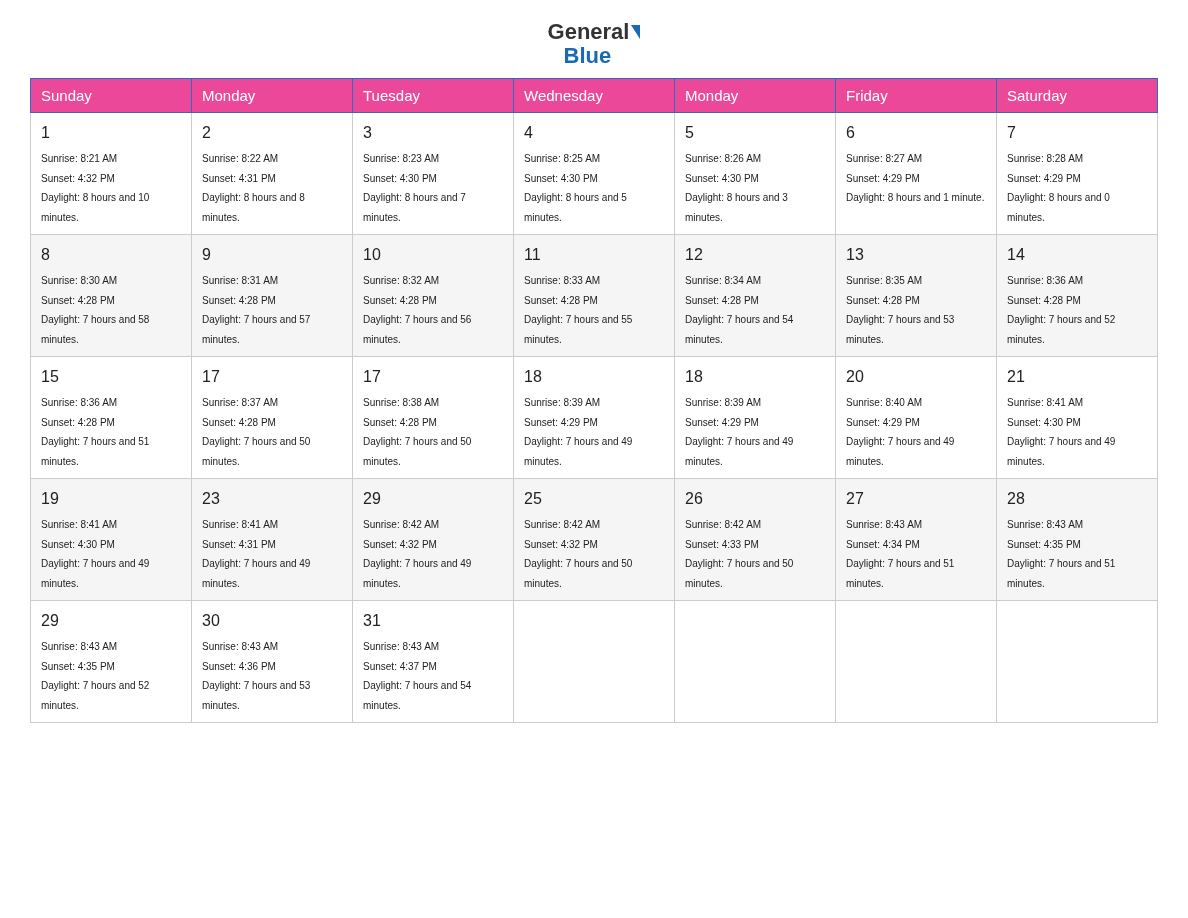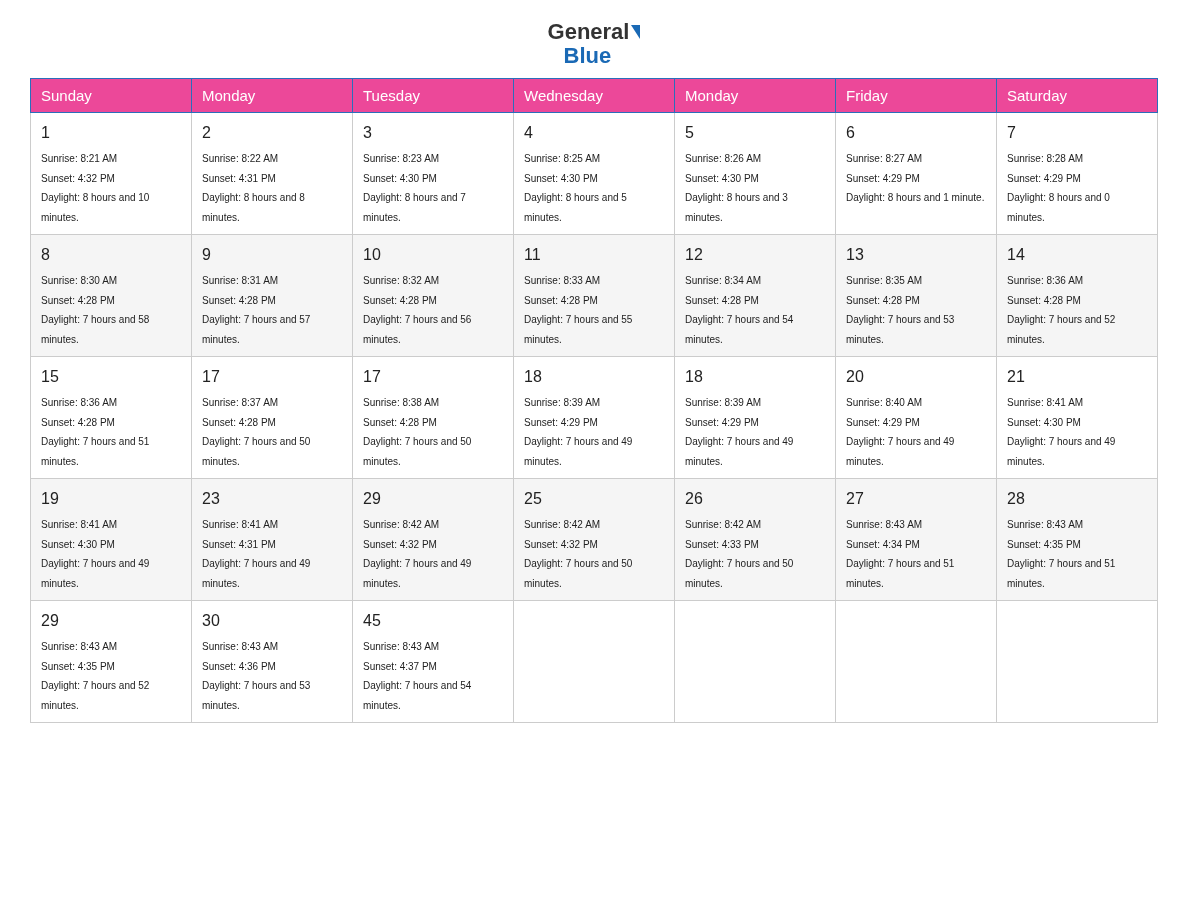--- a/index.html
+++ b/index.html
@@ -185,21 +185,21 @@
         <td><span class="day-num">27</span>
 <span class="day-info">Sunrise: 8:43 AM<br>Sunset: 4:34 PM<br>Daylight: 7 hours and 51 minutes.</span></td>
         <td><span class="day-num">28</span>
 <span class="day-info">Sunrise: 8:43 AM<br>Sunset: 4:35 PM<br>Daylight: 7 hours and 51 minutes.</span></td>
       </tr>
       <tr>
         <td><span class="day-num">29</span>
 <span class="day-info">Sunrise: 8:43 AM<br>Sunset: 4:35 PM<br>Daylight: 7 hours and 52 minutes.</span></td>
         <td><span class="day-num">30</span>
 <span class="day-info">Sunrise: 8:43 AM<br>Sunset: 4:36 PM<br>Daylight: 7 hours and 53 minutes.</span></td>
-        <td><span class="day-num">45</span>
+        <td><span class="day-num">31</span>
 <span class="day-info">Sunrise: 8:43 AM<br>Sunset: 4:37 PM<br>Daylight: 7 hours and 54 minutes.</span></td>
         <td class="empty-cell"></td>
         <td class="empty-cell"></td>
         <td class="empty-cell"></td>
         <td class="empty-cell"></td>
       </tr>
     </tbody>
 </table>
 
 </body></html>

